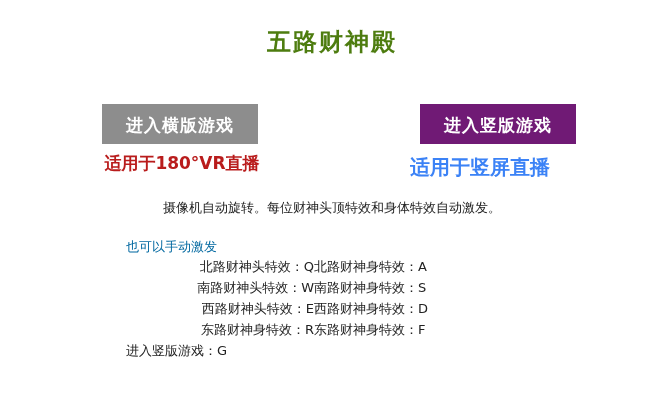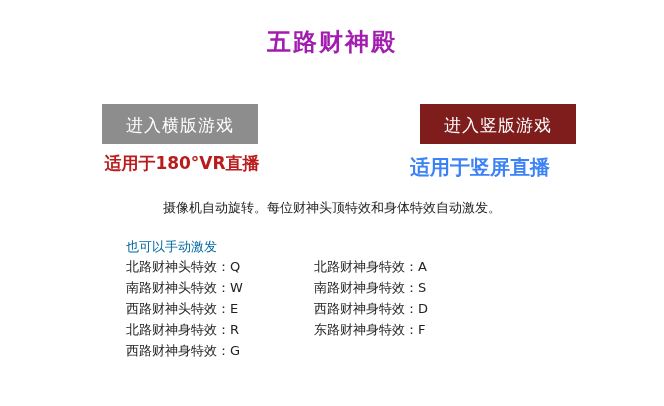--- a/index.html
+++ b/index.html
@@ -36,21 +36,21 @@
     top: 104px;
     left: 0;
     width: 664px;
     height: 42px;
   }
   .btn {
     position: absolute;
     background: #8d8d8d;
     color: #ffffff;
     font-size: 17px;
-    font-weight: normal;
+    font-weight: bold;
     letter-spacing: 1px;
     text-align: center;
     line-height: 40px;
     height: 40px;
     border: none;
     cursor: pointer;
     font-family: "DejaVu Sans", "Liberation Sans", sans-serif;
   }
   .btn-left {
     left: 102px;
@@ -104,45 +104,46 @@
   }
   .key-row {
     display: flex;
     height: 21px;
     line-height: 21px;
     font-size: 13px;
     color: #222222;
   }
   .key-col-left {
     width: 188px;
+    text-align: right;
   }
   .key-col-right {
     width: 200px;
   }
   .rain {
     position: absolute;
     top: 374px;
     left: 0;
     width: 664px;
     text-align: center;
     font-size: 13px;
     font-weight: bold;
     color: #222222;
   }
 </style>
 </head>
 <body style="background: rgb(255, 255, 255);">
 
 <div class="page">
 
-  <div class="title" style="color: #a21caf;">五路财神殿</div>
+  <div class="title" style="color: #4d7c0f;">五路财神殿</div>
 
   <div class="btn-row">
     <button class="btn btn-left" style="background: rgb(141, 141, 141);">进入横版游戏</button>
-    <button class="btn btn-right" style="background: #7f1d1d;">进入竖版游戏</button>
+    <button class="btn btn-right" style="background: #701a75;">进入竖版游戏</button>
   </div>
 
   <div class="sub-left">适用于180°VR直播</div>
   <div class="sub-right">适用于竖屏直播</div>
 
   <div class="desc">摄像机自动旋转。每位财神头顶特效和身体特效自动激发。</div>
 
   <div class="manual">也可以手动激发</div>
 
   <div class="keys">
@@ -152,22 +153,22 @@
     </div>
     <div class="key-row">
       <span class="key-col-left">南路财神头特效：W</span>
       <span class="key-col-right">南路财神身特效：S</span>
     </div>
     <div class="key-row">
       <span class="key-col-left">西路财神头特效：E</span>
       <span class="key-col-right">西路财神身特效：D</span>
     </div>
     <div class="key-row">
-      <span class="key-col-left">北路财神身特效：R</span>
+      <span class="key-col-left">东路财神身特效：R</span>
       <span class="key-col-right">东路财神身特效：F</span>
     </div>
     <div class="key-row">
-      <span class="key-col-right">西路财神身特效：G</span>
+      <span class="key-col-right">进入竖版游戏：G</span>
     </div>
   </div>
 
 
 </div>
 
 </body></html>

